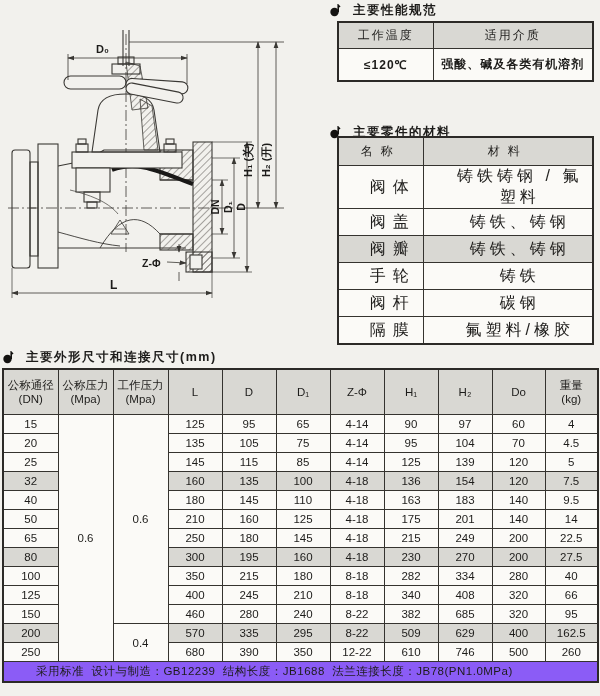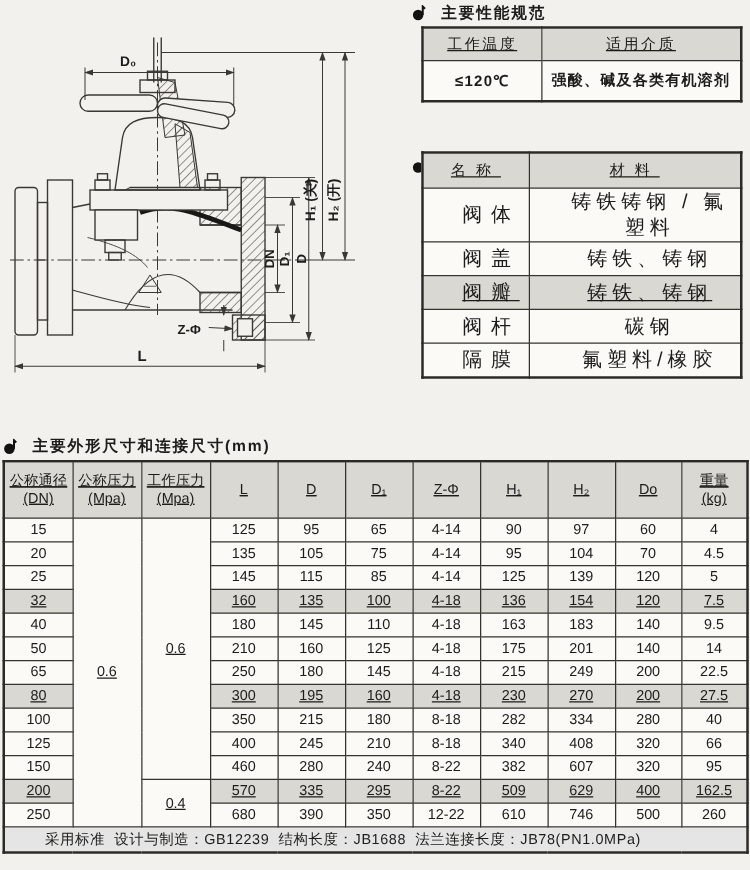--- a/index.html
+++ b/index.html
@@ -23,40 +23,40 @@
   
   table{border-collapse:collapse;table-layout:fixed;background:#fbfaf7;}
   th,td{
     border:1px solid #35332f;
     text-align:center;vertical-align:middle;
     padding:0;overflow:hidden;
     font-size:11.5px;
     font-weight:normal;
   }
   .outer{border:2px solid #2c2a27;}
-  .gray, tr.shaded td:not(.merged){background:#d9d8d3;text-decoration:underline;}
+  .gray, tr.shaded td:not(.merged){background:#d9d8d3;}
   
   .perf-table{position:absolute;left:337px;top:21px;width:255px;}
   .perf-table th{height:25px;font-size:12px;letter-spacing:2px;}
   .perf-table td{height:31px;font-size:12px;letter-spacing:1px;font-weight:bold;}
   
-  .mat-table{position:absolute;left:337px;top:121px;width:255px;}
+  .mat-table{position:absolute;left:337px;top:136px;width:255px;}
   .mat-table th{height:27px;font-size:12px;letter-spacing:8px;}
   .mat-table td{height:26px;font-size:16px;padding-left:24px;}
   .mat-table td.part{letter-spacing:7px;}
   .mat-table td.matv{letter-spacing:4px;}
   
   .dim-table{position:absolute;left:2px;top:368px;width:596px;}
   .dim-table th{height:44px;font-size:11.5px;line-height:14px;font-weight:normal;}
   .dim-table td{height:18px;font-size:11.5px;}
-  .dim-table td.merged{background:#fbfaf7;text-decoration:underline;}
+  .dim-table td.merged{background:#fbfaf7;}
   .dim-table .foot{
     height:19px;text-align:left;font-size:11.5px;
     padding-left:32px;letter-spacing:0.5px;white-space:pre;
-    background:#e5e5e5;
+    background:#8b5cf6;
   }
   
   .drawing{position:absolute;left:0;top:0;width:302px;height:348px;}
   .drawing svg{width:100%;height:100%;}
   text{font-family:"Liberation Sans",sans-serif;}
 </style>
 </head>
 <body>
 
 <div class="page">
@@ -211,20 +211,24 @@
           <td class="part">阀体</td>
           <td class="matv">铸铁铸钢 / 氟塑料</td>
         </tr>
         <tr>
           <td class="part">阀盖</td>
           <td class="matv">铸铁、铸钢</td>
         </tr>
         <tr class="shaded">
           <td class="part">阀瓣</td>
           <td class="matv">铸铁、铸钢</td>
+        </tr>
+        <tr>
+          <td class="part">手轮</td>
+          <td class="matv">铸铁</td>
         </tr>
         <tr>
           <td class="part">阀杆</td>
           <td class="matv">碳钢</td>
         </tr>
         <tr>
           <td class="part">隔膜</td>
           <td class="matv">氟塑料/橡胶</td>
         </tr>
       </tbody>
@@ -406,21 +410,21 @@
           <td>320</td>
           <td>66</td>
         </tr>
         <tr>
           <td>150</td>
           <td>460</td>
           <td>280</td>
           <td>240</td>
           <td>8-22</td>
           <td>382</td>
-          <td>607</td>
+          <td>685</td>
           <td>320</td>
           <td>95</td>
         </tr>
         <tr class="shaded">
           <td>200</td>
           <td class="merged" rowspan="2">0.4</td>
           <td>570</td>
           <td>335</td>
           <td>295</td>
           <td>8-22</td>

